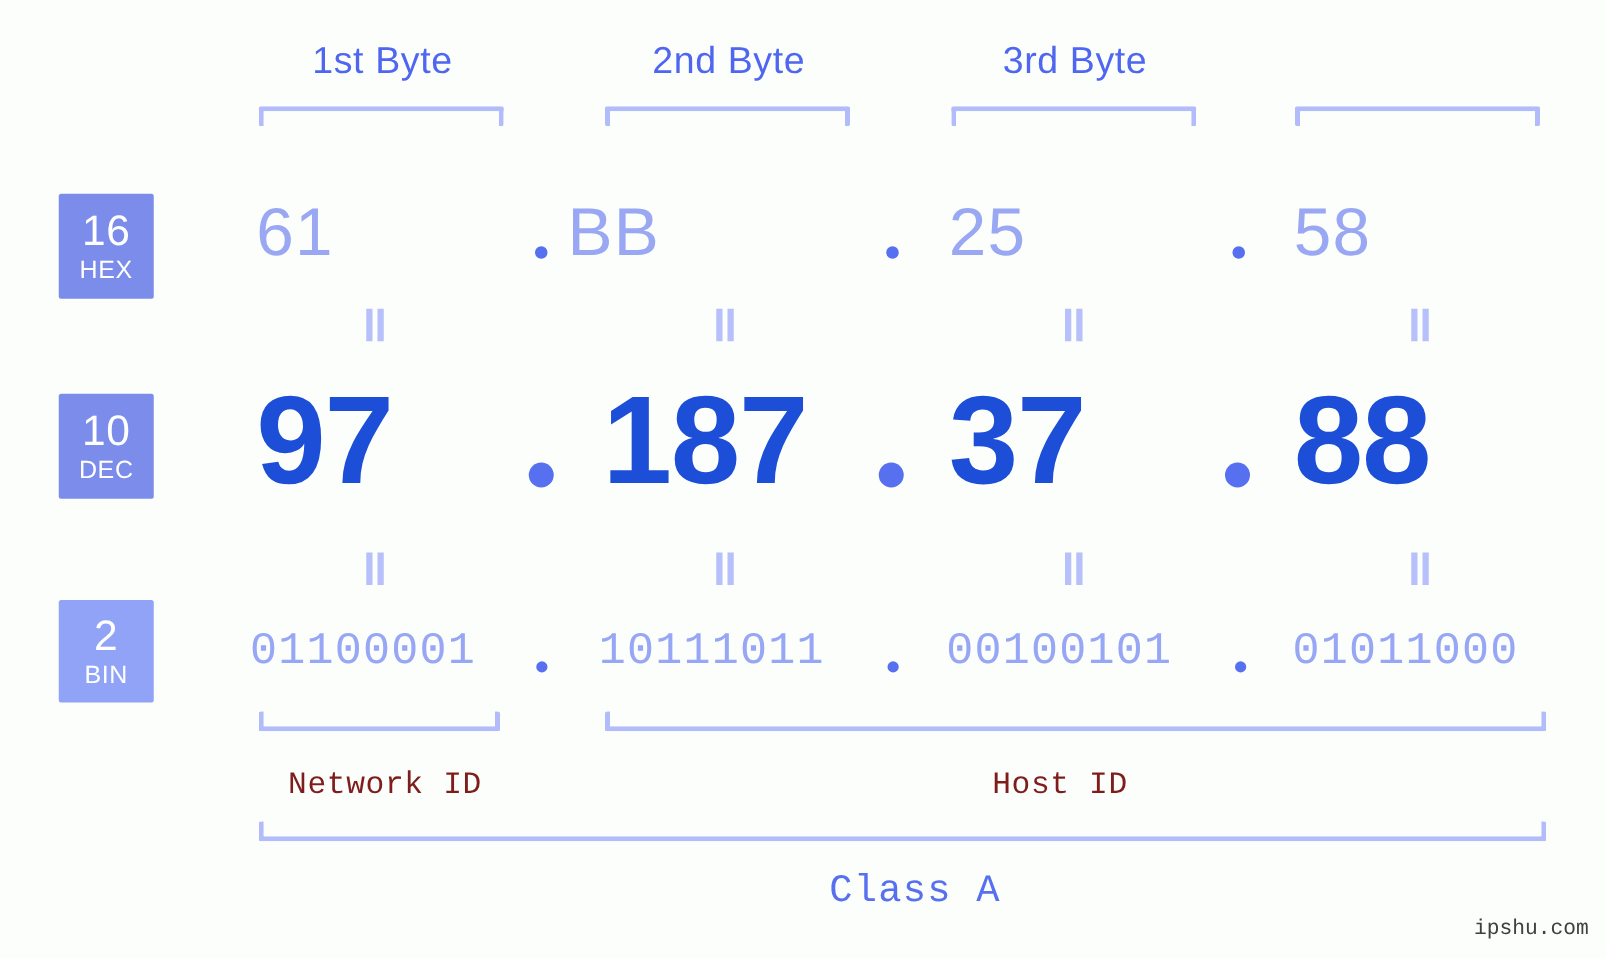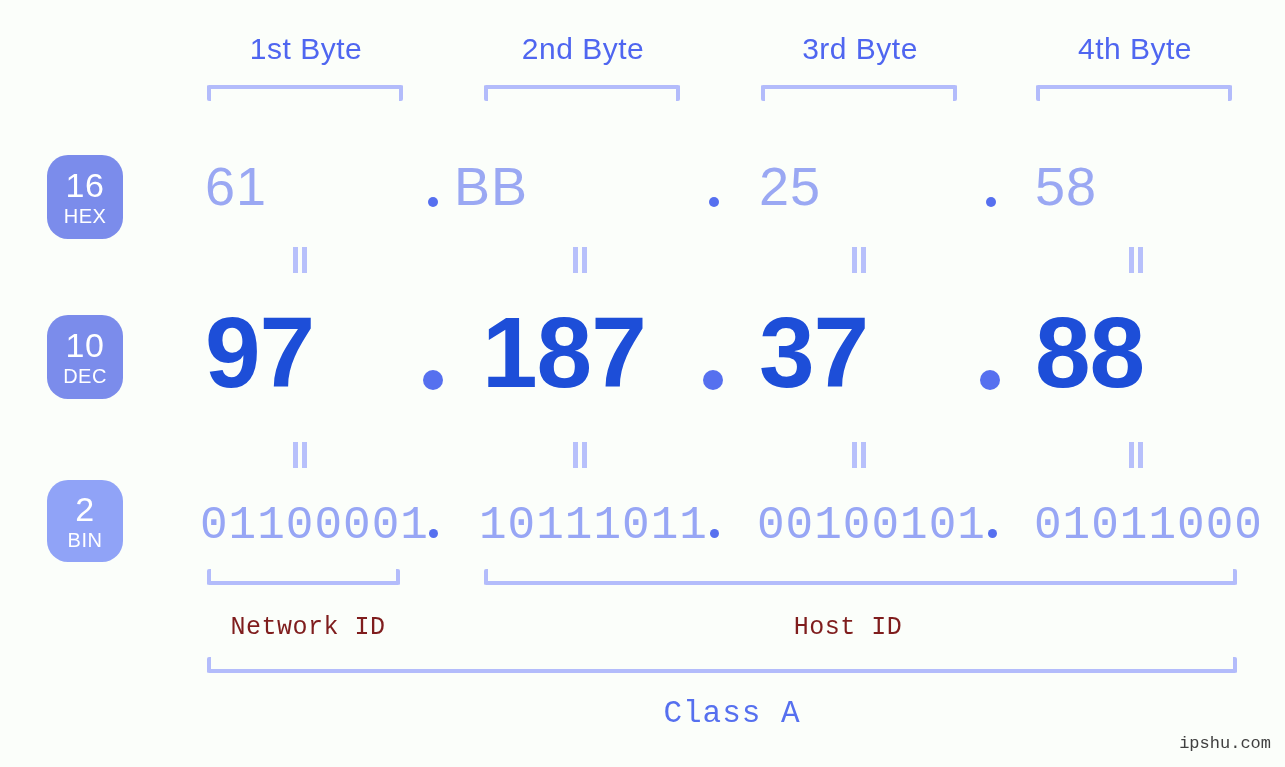--- a/index.html
+++ b/index.html
@@ -51,21 +51,21 @@
     height: 16px;
     box-sizing: border-box;
     border-radius: 2px;
   }
 
   
   .badge {
     position: absolute;
     left: 47px;
     width: 76px;
-    border-radius: 21px;
+    border-radius: 2px;
     color: #ffffff;
     text-align: center;
     box-sizing: border-box;
     display: flex;
     flex-direction: column;
     align-items: center;
     justify-content: center;
     line-height: 1;
   }
   .badge .num {
@@ -99,21 +99,21 @@
     letter-spacing: 1px;
   }
   .dec-val {
     font-size: 100px;
     color: #1d4ed8;
     font-weight: bold;
     font-family: "Liberation Sans", sans-serif;
     letter-spacing: -1px;
   }
   .bin-val {
-    font-size: 46px;
+    font-size: 36px;
     color: #97a6f5;
     font-family: "Liberation Mono", monospace;
     letter-spacing: 1px;
   }
 
   .dot {
     position: absolute;
     border-radius: 50%;
     background: #5670ef;
   }
@@ -170,21 +170,20 @@
   }
 </style>
 </head>
 <body>
 
 <div id="stage">
 
   <div class="byte-label" style="left:206px;width:200px;">1st Byte</div>
   <div class="byte-label" style="left:483px;width:200px;">2nd Byte</div>
   <div class="byte-label" style="left:760px;width:200px;">3rd Byte</div>
-  <div class="byte-label" style="left:1035px;width:200px;">4th Byte</div>
 
   <div class="bracket-down" style="left:207px;top:85px;width:196px;"></div>
   <div class="bracket-down" style="left:484px;top:85px;width:196px;"></div>
   <div class="bracket-down" style="left:761px;top:85px;width:196px;"></div>
   <div class="bracket-down" style="left:1036px;top:85px;width:196px;"></div>
 
   <div class="badge" id="badge-hex">
     <span class="num">16</span>
     <span class="nm">HEX</span>
   </div>

